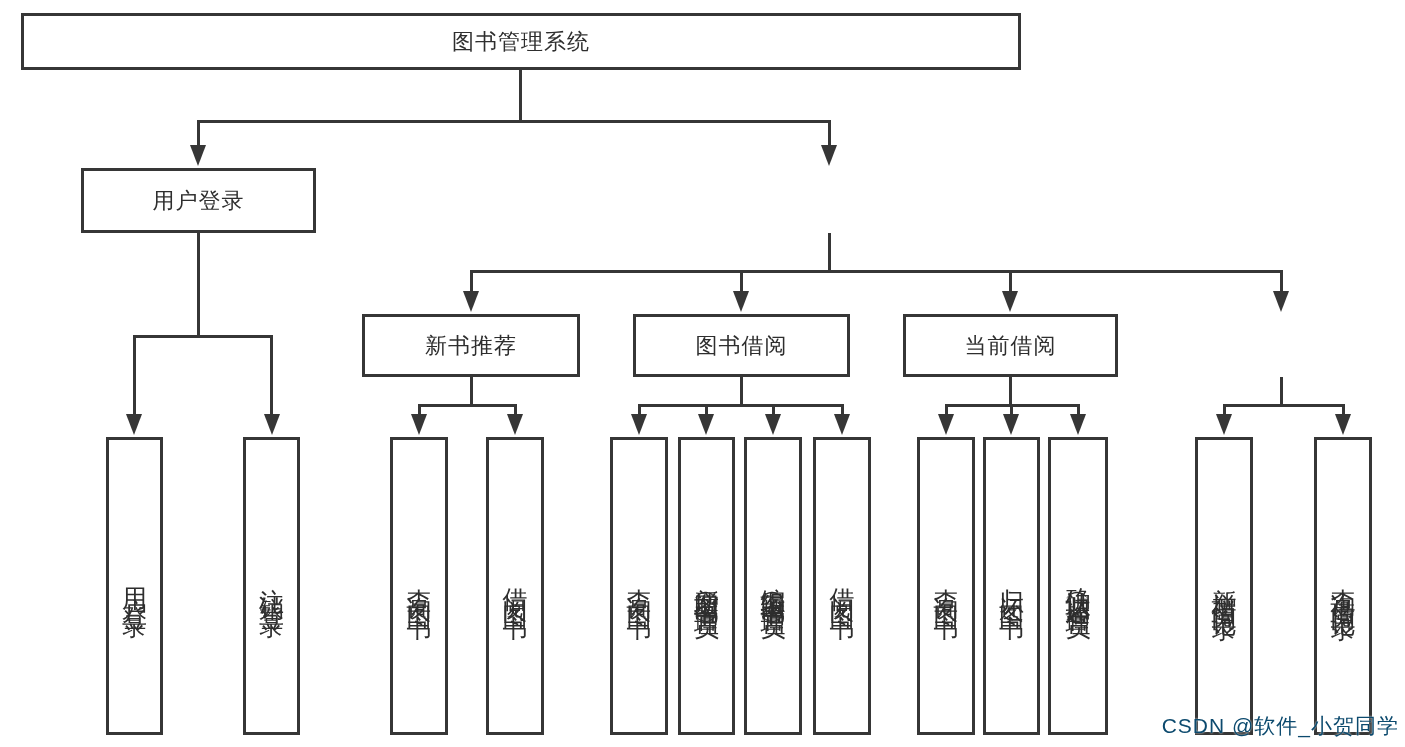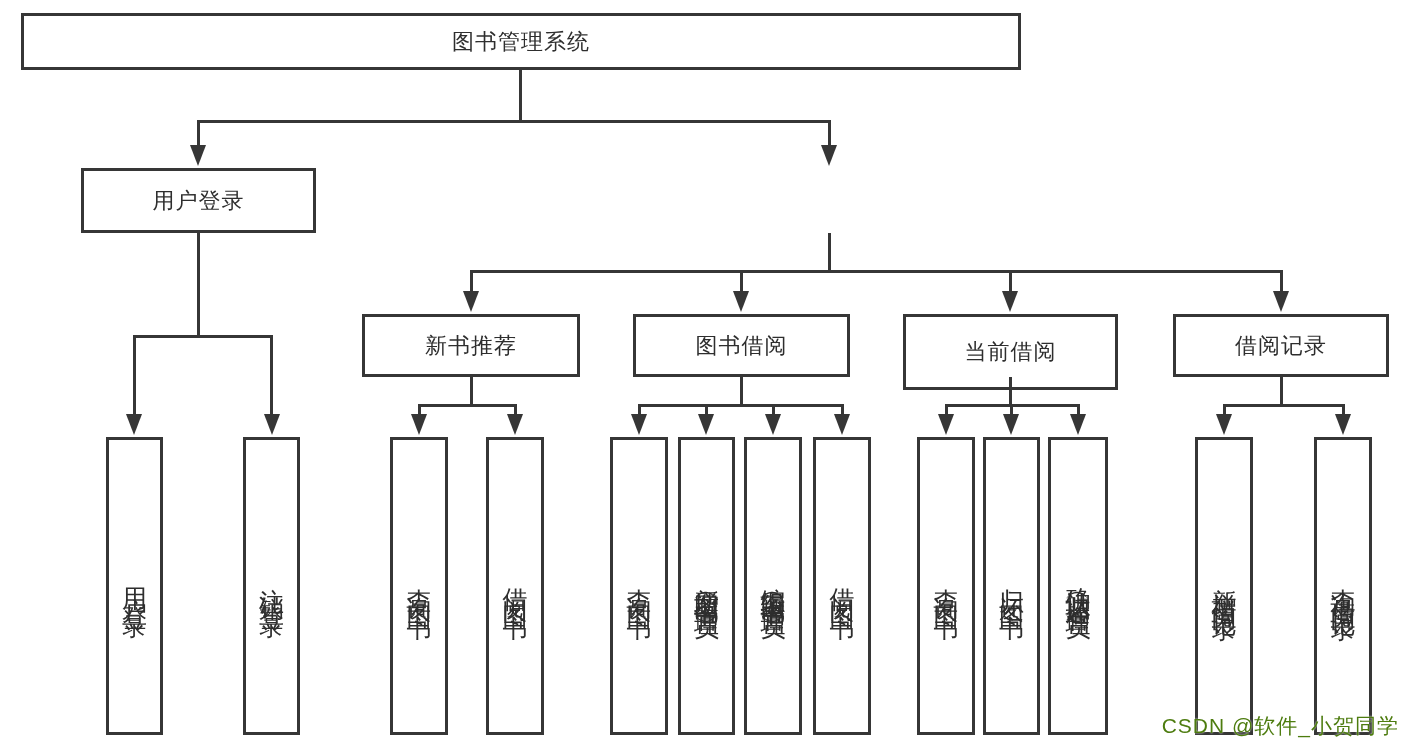--- a/index.html
+++ b/index.html
@@ -36,21 +36,21 @@
   .ah{
     position:absolute; width:0; height:0;
     border-left:8px solid transparent;
     border-right:8px solid transparent;
     border-top:21px solid #363636;
   }
   .watermark{
     position:absolute;
     right:6px; top:712px;
     font-size:21px;
-    color:#4d7c0f;
+    color:#0c4a6e;
     letter-spacing:1px;
     z-index:5;
     text-shadow:0 0 2px #ffffff;
   }
 </style>
 </head>
 <body>
 
 <div id="stage">
 
@@ -86,25 +86,22 @@
   <div class="ah" style="left:1002px;top:291px;"></div>
   <div class="vl" style="left:1280px;top:270px;height:22px;"></div>
   <div class="ah" style="left:1273px;top:291px;"></div>
 
   <div class="box hbox" style="left:633px;top:314px;width:217px;height:63px;">
     <span>图书借阅</span>
   </div>
   <div class="box hbox" style="left:362px;top:314px;width:218px;height:63px;">
     <span>新书推荐</span>
   </div>
-  <div class="box hbox" style="left:903px;top:314px;width:215px;height:76px;">
+  <div class="box hbox" style="left:903px;top:314px;width:215px;height:63px;">
     <span>当前借阅</span>
-  </div>
-  <div class="box hbox" style="left:1173px;top:314px;width:216px;height:63px;">
-    <span>借阅记录</span>
   </div>
 
   <div class="vl" style="left:470px;top:377px;height:29px;"></div>
   <div class="hl" style="left:418px;top:404px;width:99px;"></div>
   <div class="vl" style="left:418px;top:404px;height:12px;"></div>
   <div class="ah" style="left:411px;top:414px;"></div>
   <div class="vl" style="left:514px;top:404px;height:12px;"></div>
   <div class="ah" style="left:507px;top:414px;"></div>
 
   <div class="vl" style="left:740px;top:377px;height:29px;"></div>

